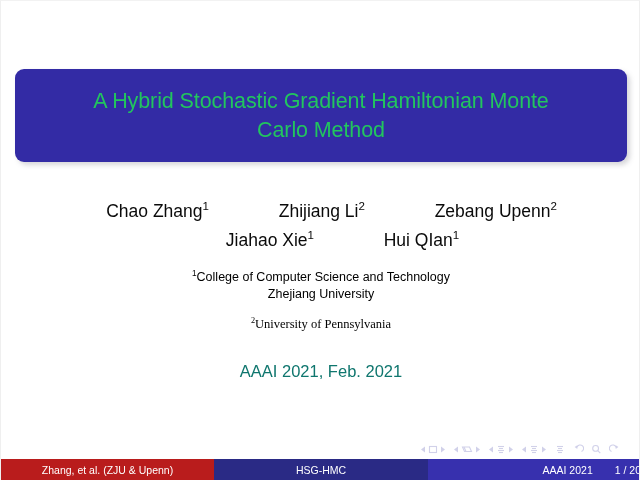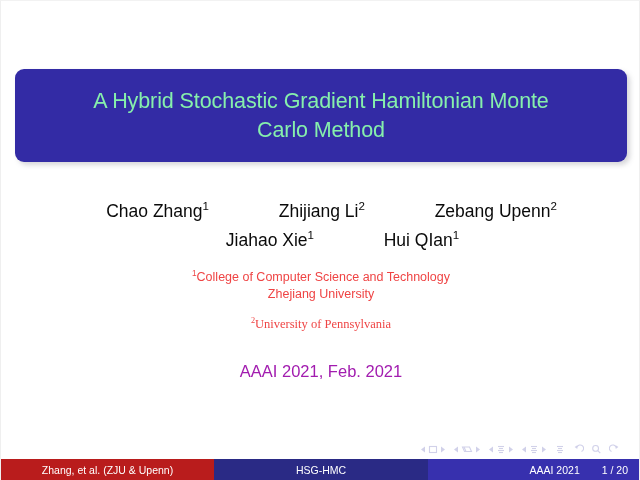--- a/index.html
+++ b/index.html
@@ -39,21 +39,21 @@
     background: #332BA5;
     border-radius: 9px;
     box-shadow: 3px 3px 5px rgba(120,120,130,0.30);
     display: flex;
     align-items: center;
     justify-content: center;
     box-sizing: border-box;
     padding: 0 22px;
   }
   #title-text {
-    color: #86efac;
+    color: #22c55e;
     font-size: 21.5px;
     line-height: 29px;
     text-align: center;
     letter-spacing: -0.1px;
     white-space: pre-line;
   }
 
   
   #authors {
     position: absolute;
@@ -79,37 +79,37 @@
     line-height: 0;
   }
 
   
   #affiliations {
     position: absolute;
     left: 60px;
     top: 268px;
     width: 520px;
     text-align: center;
-    color: #ef4444;
+    color: #000000;
     font-size: 12.5px;
     line-height: 16.5px;
   }
   #affil-block-2 {
     margin-top: 14px;
     font-family: Liberation Serif, serif;
   }
 
   
   #date-line {
     position: absolute;
     left: 60px;
     top: 361px;
     width: 520px;
     text-align: center;
-    color: #a21caf;
+    color: #0f766e;
     font-size: 16.5px;
   }
 
   
   #nav-symbols {
     position: absolute;
     right: 12px;
     bottom: 23px;
     height: 16px;
     display: flex;
@@ -154,21 +154,20 @@
   }
   #foot-center {
     width: 214px;
     background: #2A2A85;
     justify-content: center;
   }
   #foot-right {
     width: 213px;
     background: #3730AE;
     justify-content: flex-end;
-    padding-right: 13px;
   }
   #foot-right .conf { margin-right: 22px; }
 </style>
 </head>
 <body>
 
 <div id="slide">
 
   <div id="title-banner">
     <div id="title-text">A Hybrid Stochastic Gradient Hamiltonian Monte

